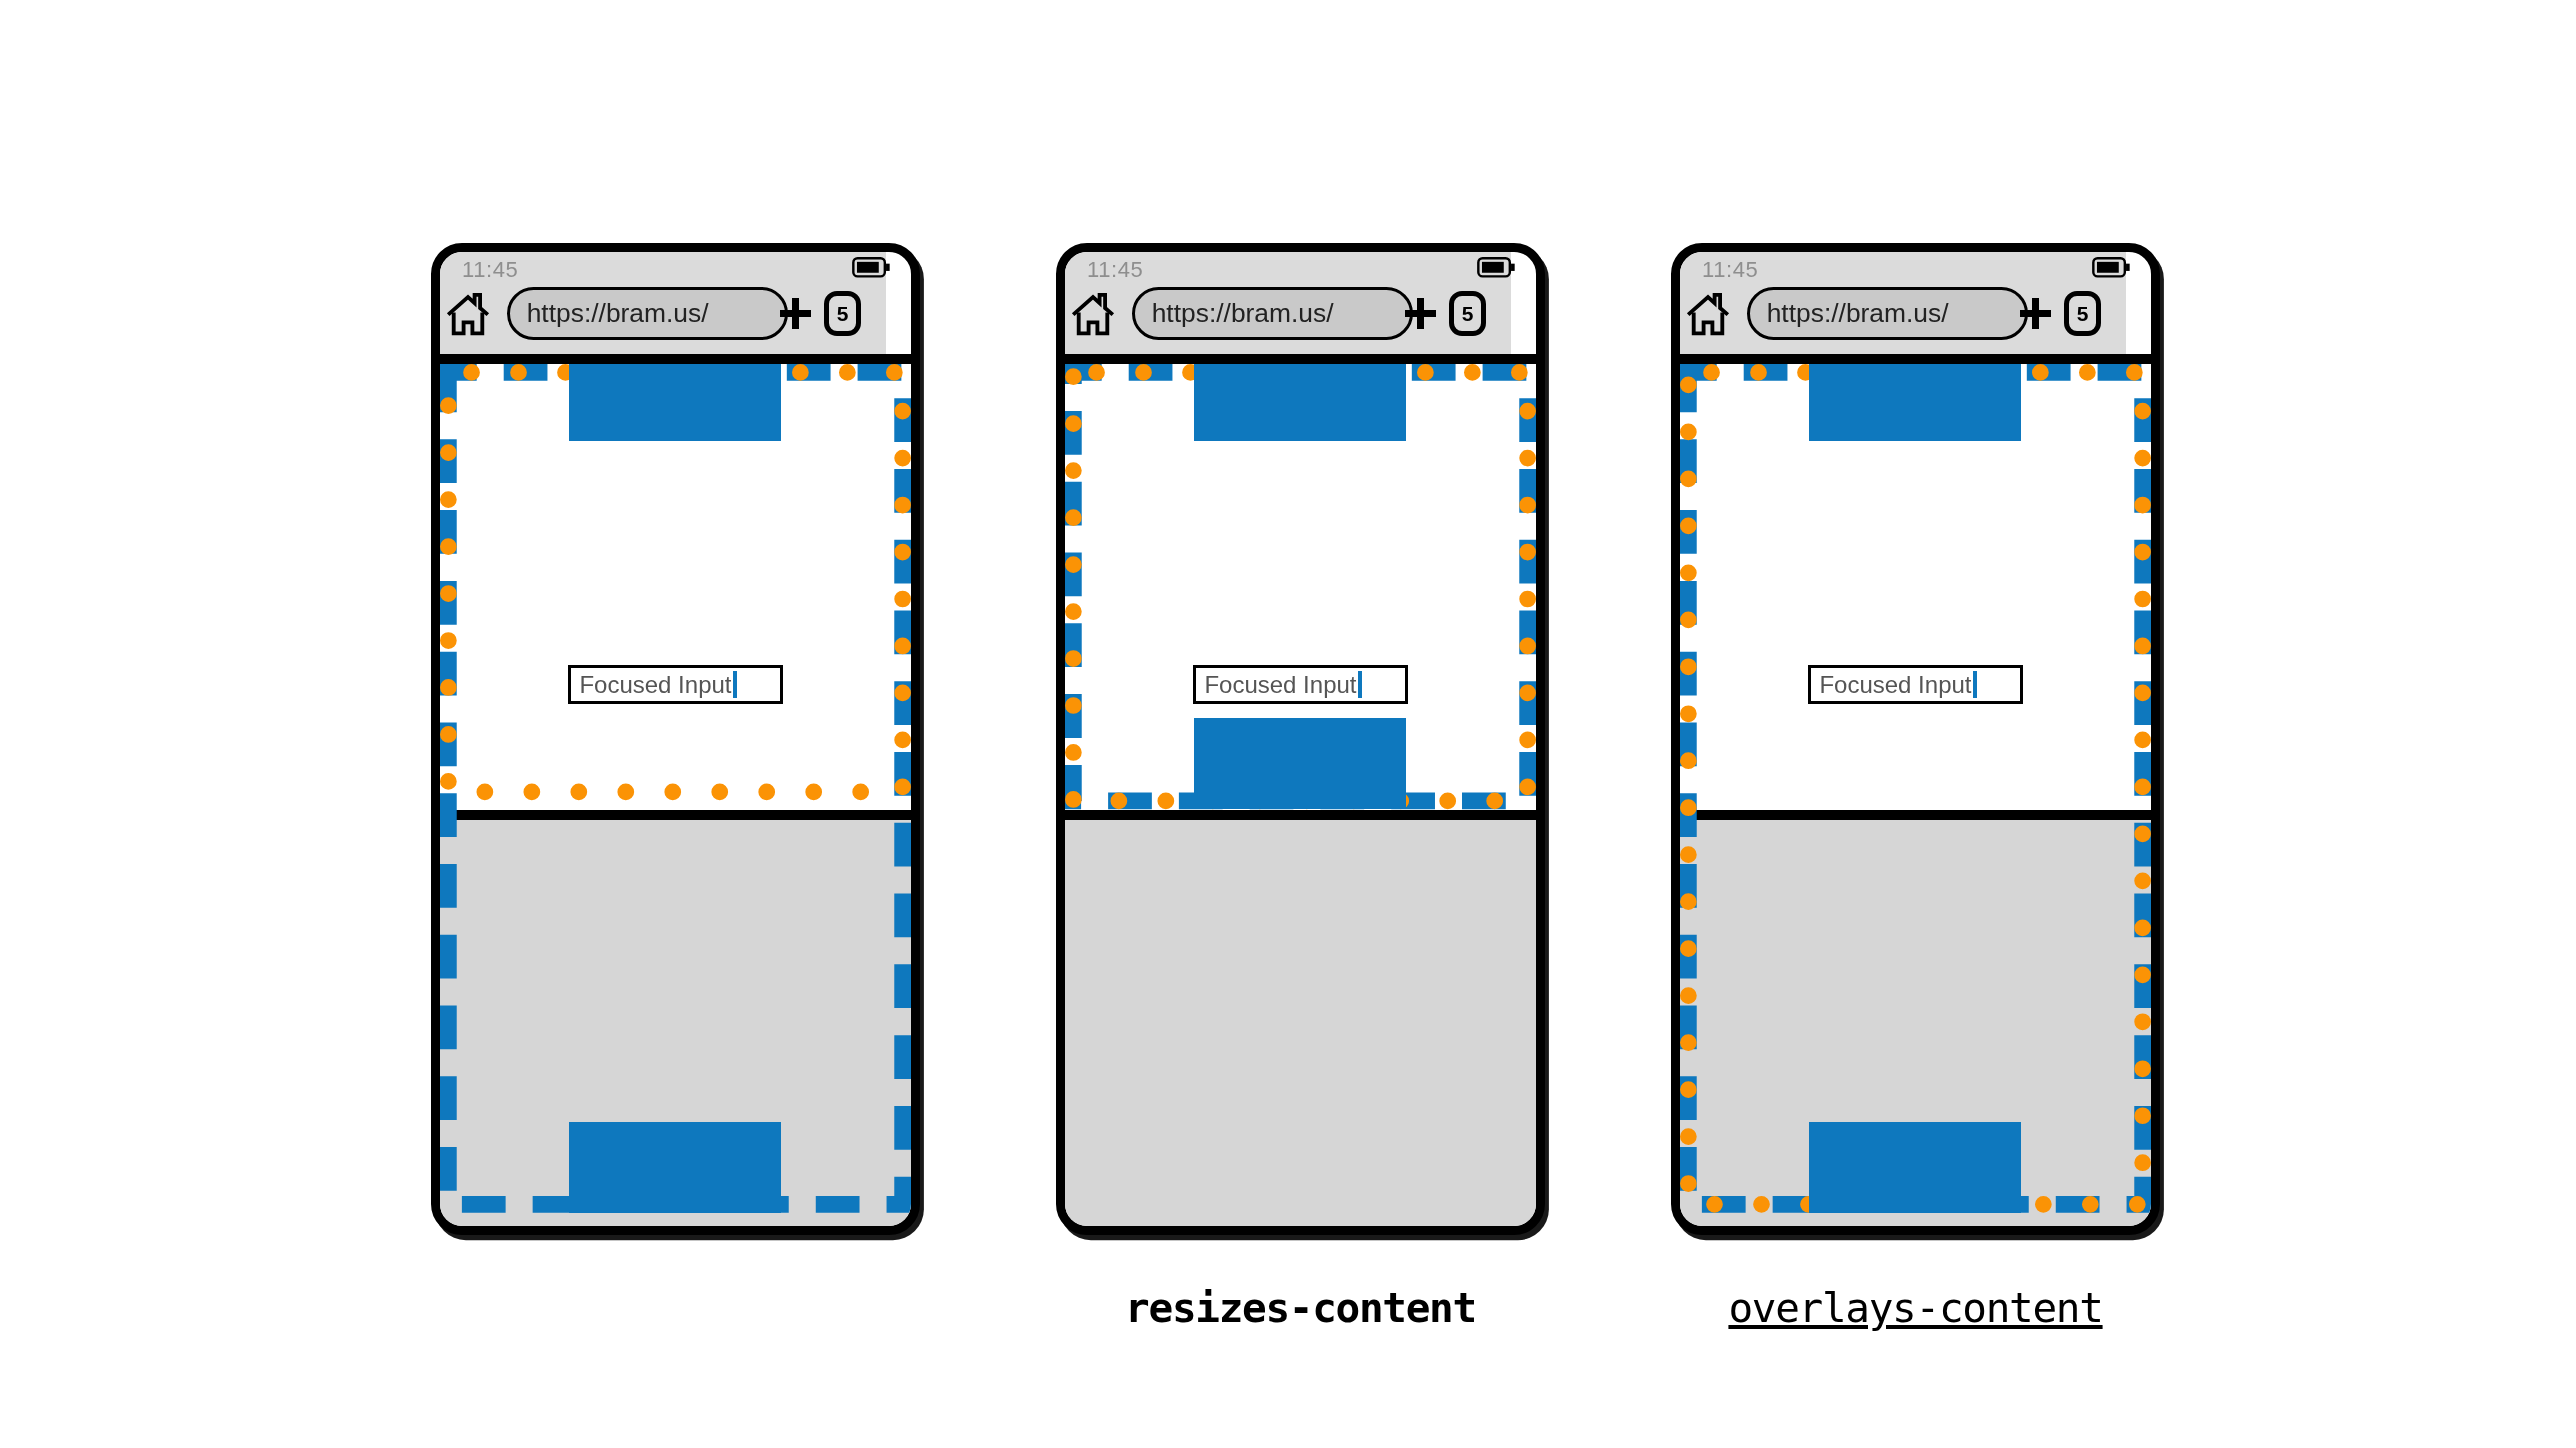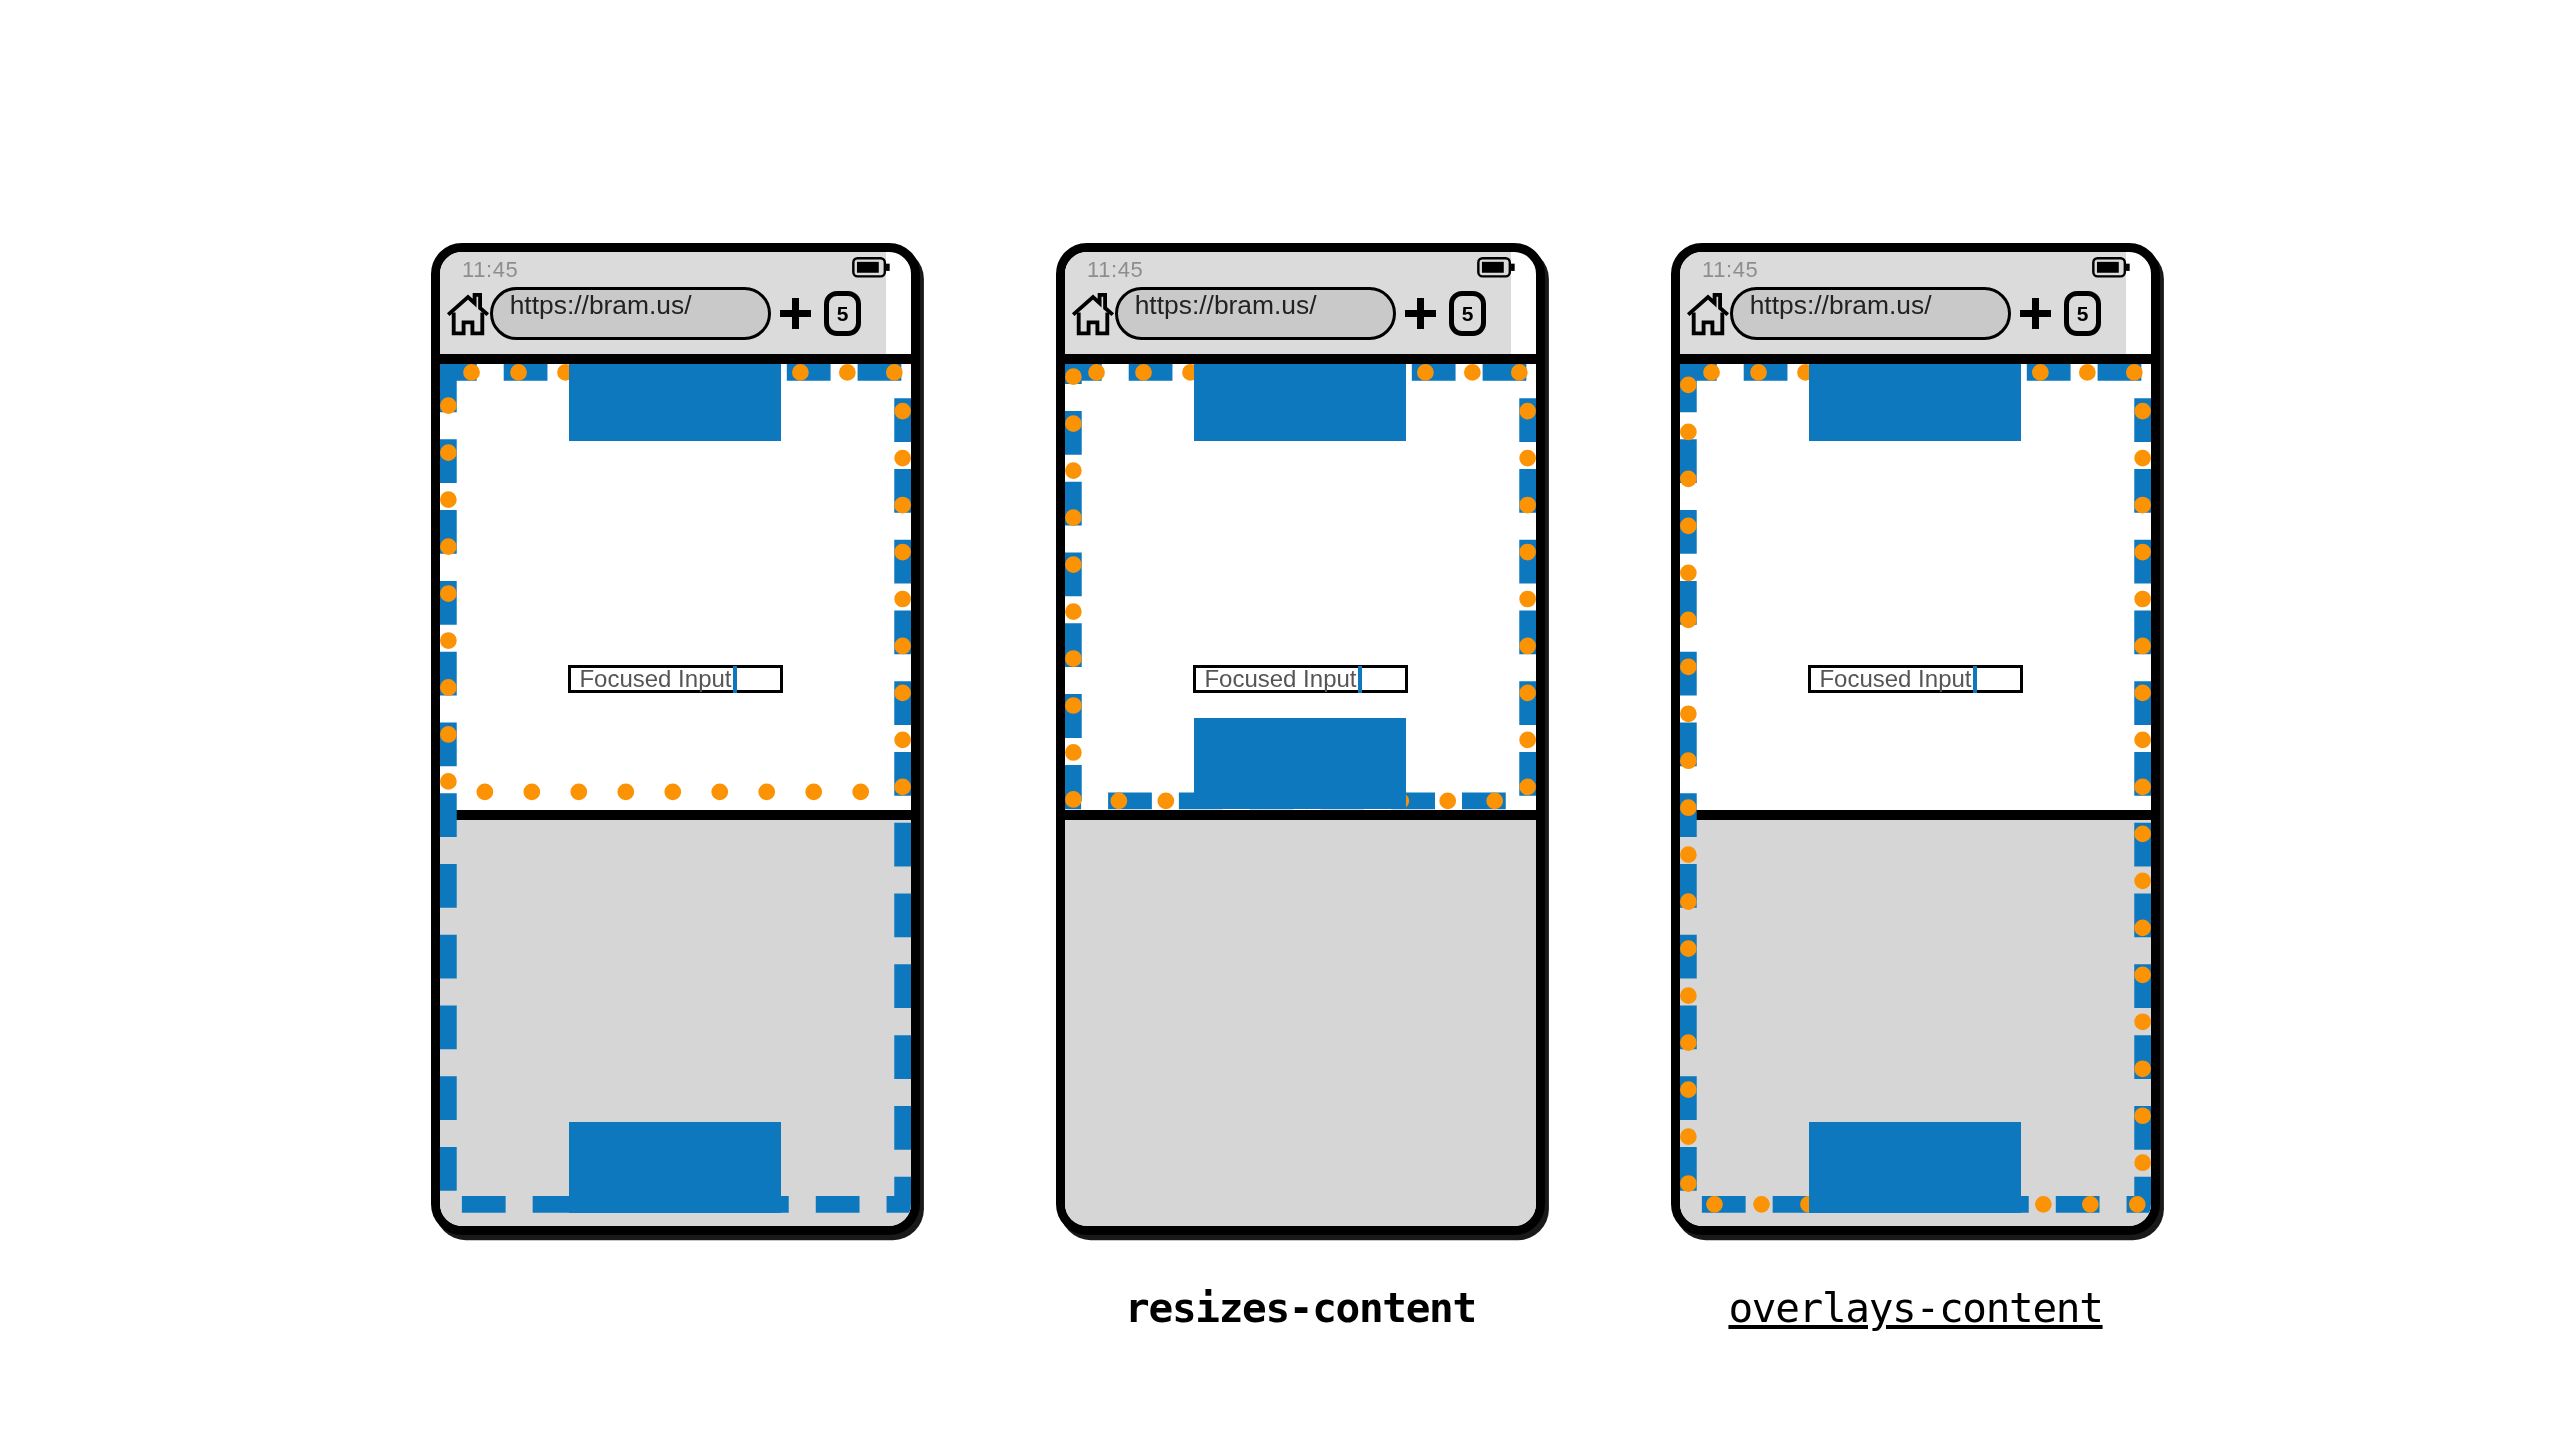--- a/index.html
+++ b/index.html
@@ -36,23 +36,23 @@
     position:absolute;left:0;top:0;width:446px;height:102px;
     background:var(--chrome-gray);
   }
   .status-time{
     position:absolute;left:22px;top:5.2px;
     font-size:22px;color:var(--status-text);letter-spacing:0.6px;
   }
   .battery{position:absolute;left:412px;top:5.2px;width:39px;height:20.6px;}
   .home-btn{position:absolute;left:6.4px;top:37px;width:44px;height:49px;}
   .url-pill{
-    position:absolute;left:50px;top:35px;width:281px;height:53px;
+    position:absolute;left:67px;top:35px;width:281px;height:53px;
     background:var(--pill-gray);border:3.9px solid #000;border-radius:27px;
-    display:flex;align-items:flex-start;
+    display:flex;align-items:center;
   }
   .url-text{
     padding-left:16.7px;font-size:26.4px;color:#222;white-space:nowrap;
   }
   .newtab-btn{position:absolute;left:340px;top:46px;width:31px;height:31px;}
   .newtab-btn .h{position:absolute;left:0;top:12.2px;width:31px;height:6.4px;background:#000;}
   .newtab-btn .v{position:absolute;left:12.2px;top:0;width:6.4px;height:31px;background:#000;}
   .tab-count{
     position:absolute;left:384px;top:39px;width:37px;height:45px;
     border:5.2px solid #000;border-radius:13px;background:var(--chrome-gray);
@@ -87,21 +87,21 @@
     stroke-dasharray:0.01 73;stroke-linecap:round;stroke-dashoffset:37;
   }
   .block{
     position:absolute;left:129px;width:212px;background:var(--accent-blue);
   }
   .block.header{top:112px;height:77px;}
   .block.footer{height:91px;}
   .p1 .block.footer,.p3 .block.footer{top:870px;}
   .p2 .block.footer{top:466px;}
   .fake-input{
-    position:absolute;left:128px;top:413px;width:215px;height:28px;
+    position:absolute;left:128px;top:413px;width:215px;height:39px;
     background:#fff;border:3.2px solid #000;
     display:flex;align-items:center;
   }
   .fake-input .val{padding-left:8.4px;font-size:24px;color:var(--input-text);white-space:nowrap;}
   .caret{display:inline-block;width:3.9px;height:27px;background:var(--accent-blue);margin-left:1.3px;}
 
   
   .caption{
     position:absolute;top:1284px;width:489px;text-align:center;
     font-family:"DejaVu Sans Mono", monospace;

